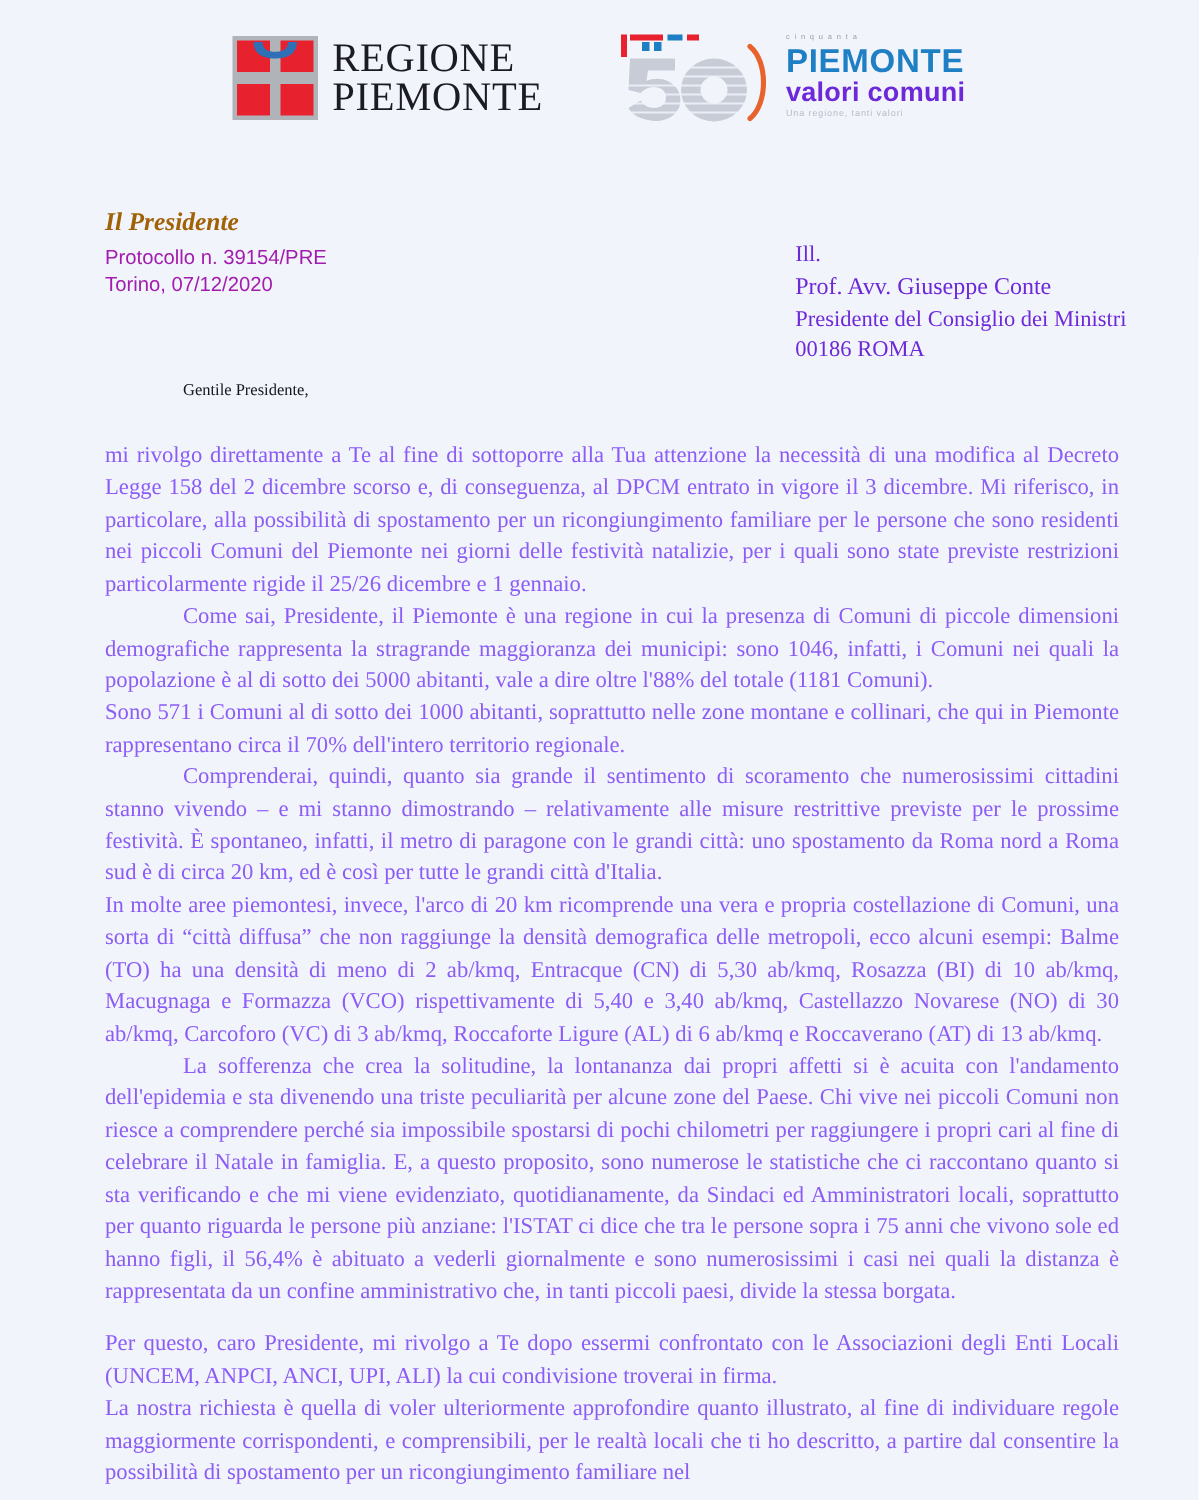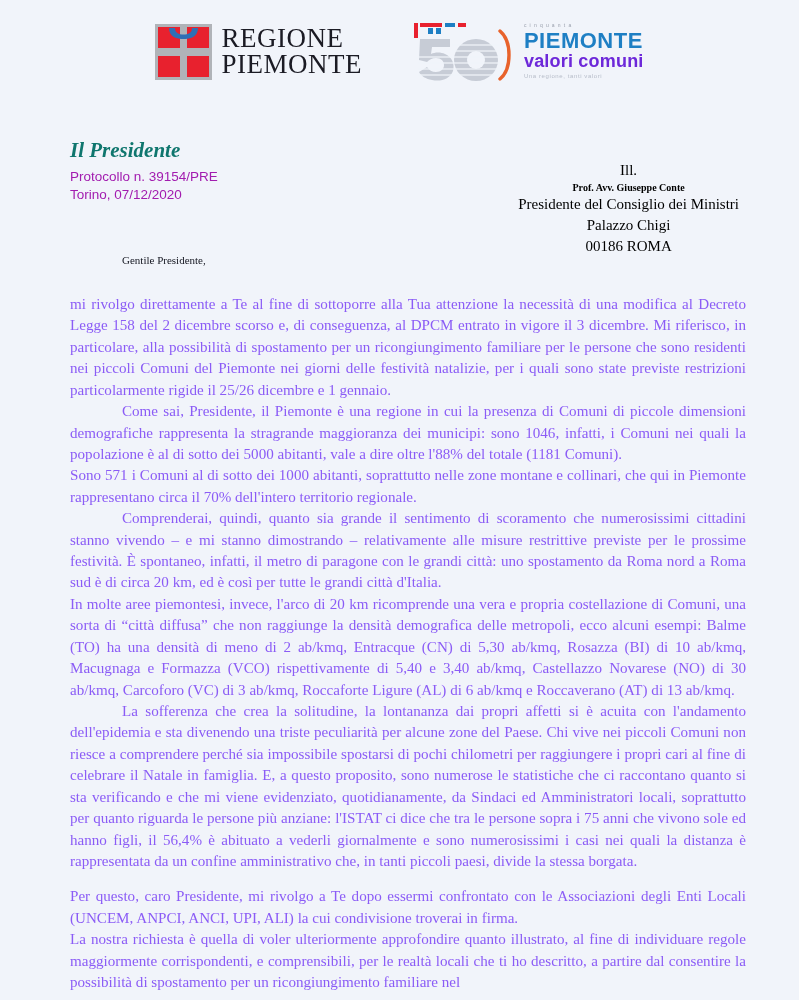--- a/index.html
+++ b/index.html
@@ -129,44 +129,44 @@
   
   .sender-block {
     position: absolute;
     left: 70px;
     top: 138px;
   }
   .sender-title {
     font-family: "Liberation Serif", serif;
     font-weight: bold;
     font-style: italic;
-    font-size: 21px;
-    color: #0f766e;
+    font-size: 17px;
+    color: #a16207;
     margin-bottom: 5px;
   }
   .sender-meta {
     font-family: "Liberation Sans", sans-serif;
     font-size: 13.5px;
     color: #a21caf;
     line-height: 1.35;
   }
 
   .recipient-block {
     position: absolute;
-    right: 60px;
+    right: 48px;
     top: 160px;
-    text-align: center;
+    text-align: left;
     font-family: "Liberation Serif", serif;
     font-size: 15px;
-    color: #000000;
+    color: #6d28d9;
     line-height: 1.38;
   }
   .recipient-block .rl-name {
-    font-weight: bold;
-    font-size: 10px;
+    font-weight: normal;
+    font-size: 16px;
   }
 
   .salutation {
     position: absolute;
     left: 122px;
     top: 254px;
     font-family: "Liberation Serif", serif;
     font-size: 11px;
     color: #141620;
   }
@@ -260,21 +260,20 @@
   <div class="sender-block">
     <div class="sender-title">Il Presidente</div>
     <div class="sender-meta">Protocollo n. 39154/PRE</div>
     <div class="sender-meta">Torino, 07/12/2020</div>
   </div>
 
   <div class="recipient-block">
     <div>Ill.</div>
     <div class="rl-name">Prof. Avv. Giuseppe Conte</div>
     <div>Presidente del Consiglio dei Ministri</div>
-    <div>Palazzo Chigi</div>
     <div>00186 ROMA</div>
   </div>
 
   <div class="salutation">Gentile Presidente,</div>
 
   <div class="body-text">
     <p class="no-indent">mi rivolgo direttamente a Te al fine di sottoporre alla Tua attenzione la necessità di una modifica al Decreto Legge 158 del 2 dicembre scorso e, di conseguenza, al DPCM entrato in vigore il 3 dicembre. Mi riferisco, in particolare, alla possibilità di spostamento per un ricongiungimento familiare per le persone che sono residenti nei piccoli Comuni del Piemonte nei giorni delle festività natalizie, per i quali sono state previste restrizioni particolarmente rigide il 25/26 dicembre e 1 gennaio.</p>
     <p>Come sai, Presidente, il Piemonte è una regione in cui la presenza di Comuni di piccole dimensioni demografiche rappresenta la stragrande maggioranza dei municipi: sono 1046, infatti, i Comuni nei quali la popolazione è al di sotto dei 5000 abitanti, vale a dire oltre l'88% del totale (1181 Comuni).</p>
     <p class="no-indent">Sono 571 i Comuni al di sotto dei 1000 abitanti, soprattutto nelle zone montane e collinari, che qui in Piemonte rappresentano circa il 70% dell'intero territorio regionale.</p>
     <p>Comprenderai, quindi, quanto sia grande il sentimento di scoramento che numerosissimi cittadini stanno vivendo – e mi stanno dimostrando – relativamente alle misure restrittive previste per le prossime festività. È spontaneo, infatti, il metro di paragone con le grandi città: uno spostamento da Roma nord a Roma sud è di circa 20 km, ed è così per tutte le grandi città d'Italia.</p>

